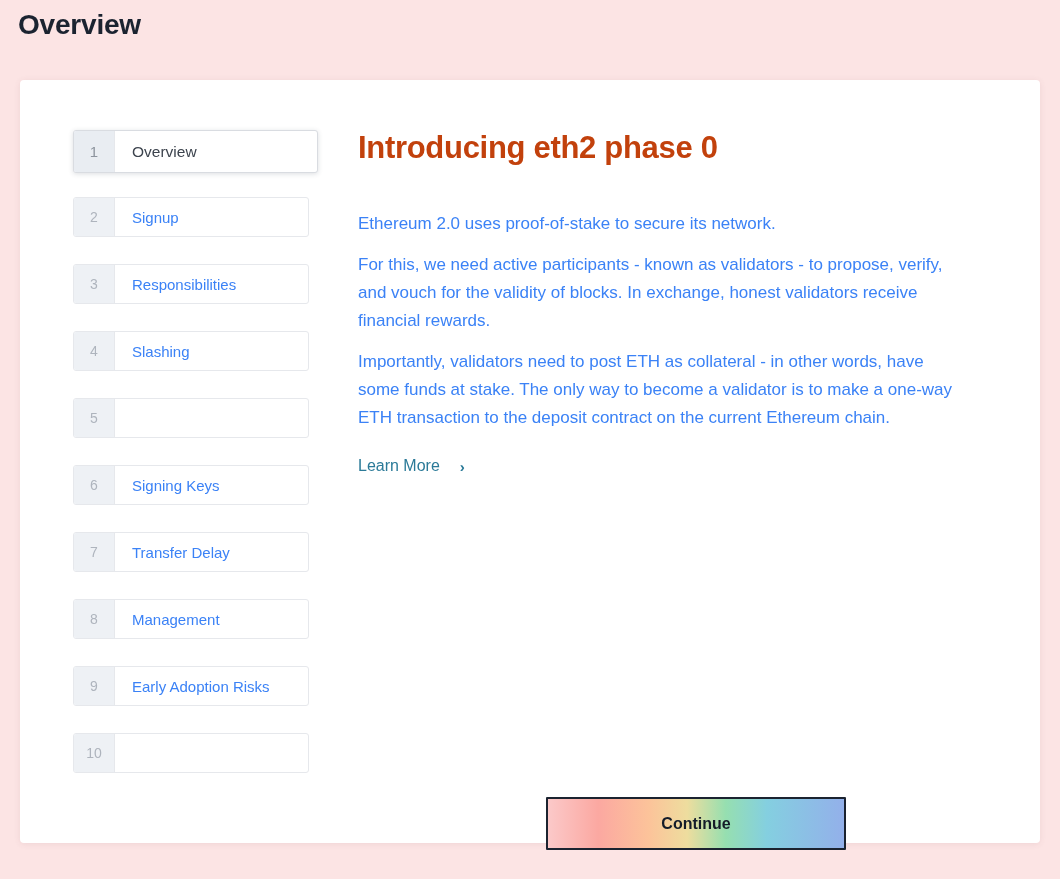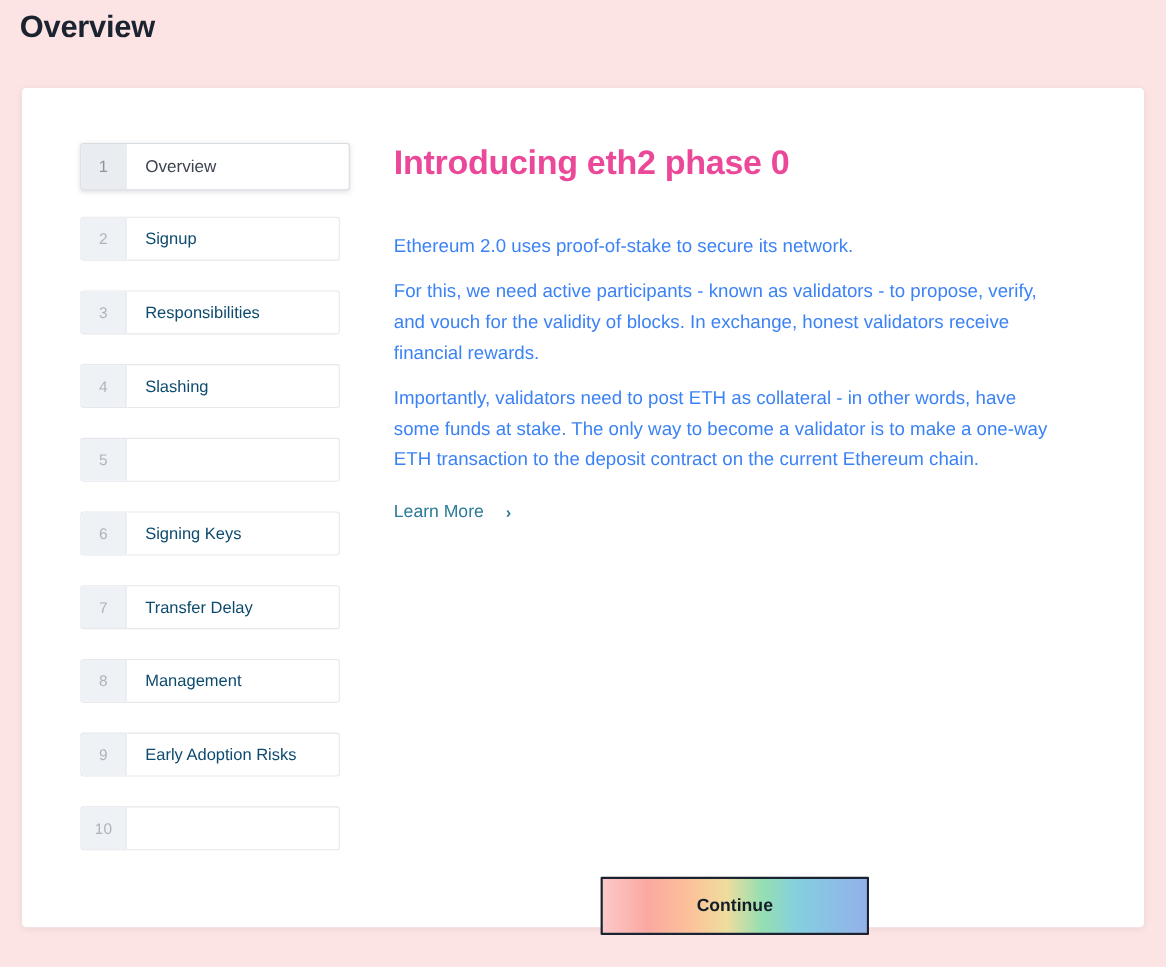--- a/index.html
+++ b/index.html
@@ -73,39 +73,39 @@
   .step.active .step-num {
     background: #e9edf2;
     color: #8d949e;
     font-size: 15px;
   }
   .step-label {
     display: flex;
     align-items: center;
     padding-left: 17px;
     font-size: 15px;
-    color: #0c4a6e;
+    color: #3b82f6;
     white-space: nowrap;
   }
   .step.active .step-label {
     color: #3d444e;
     font-size: 15.5px;
   }
 
   
   #content {
     position: absolute;
     left: 338px;
     top: 50px;
     width: 620px;
   }
   #content-heading {
     font-size: 31px;
     font-weight: bold;
-    color: #ec4899;
+    color: #c2410c;
     margin: 0 0 44px 0;
     letter-spacing: -0.3px;
   }
   .para {
     font-size: 17px;
     line-height: 28px;
     color: #3b82f6;
     margin: 0 0 13px 0;
     max-width: 600px;
   }
@@ -123,21 +123,21 @@
     font-size: 15px;
     font-weight: bold;
     line-height: 1;
   }
 
   
   #continue-button {
     position: absolute;
     left: 526px;
     top: 717px;
-    width: 244px;
+    width: 300px;
     height: 53px;
     border: 2px solid #1b2330;
     border-radius: 1px;
     background: linear-gradient(90deg,
         #fbc9c9 0%,
         #fba8a1 17%,
         #fcc39a 34%,
         #eedd9e 47%,
         #96dfb0 60%,
         #84cfe0 74%,

